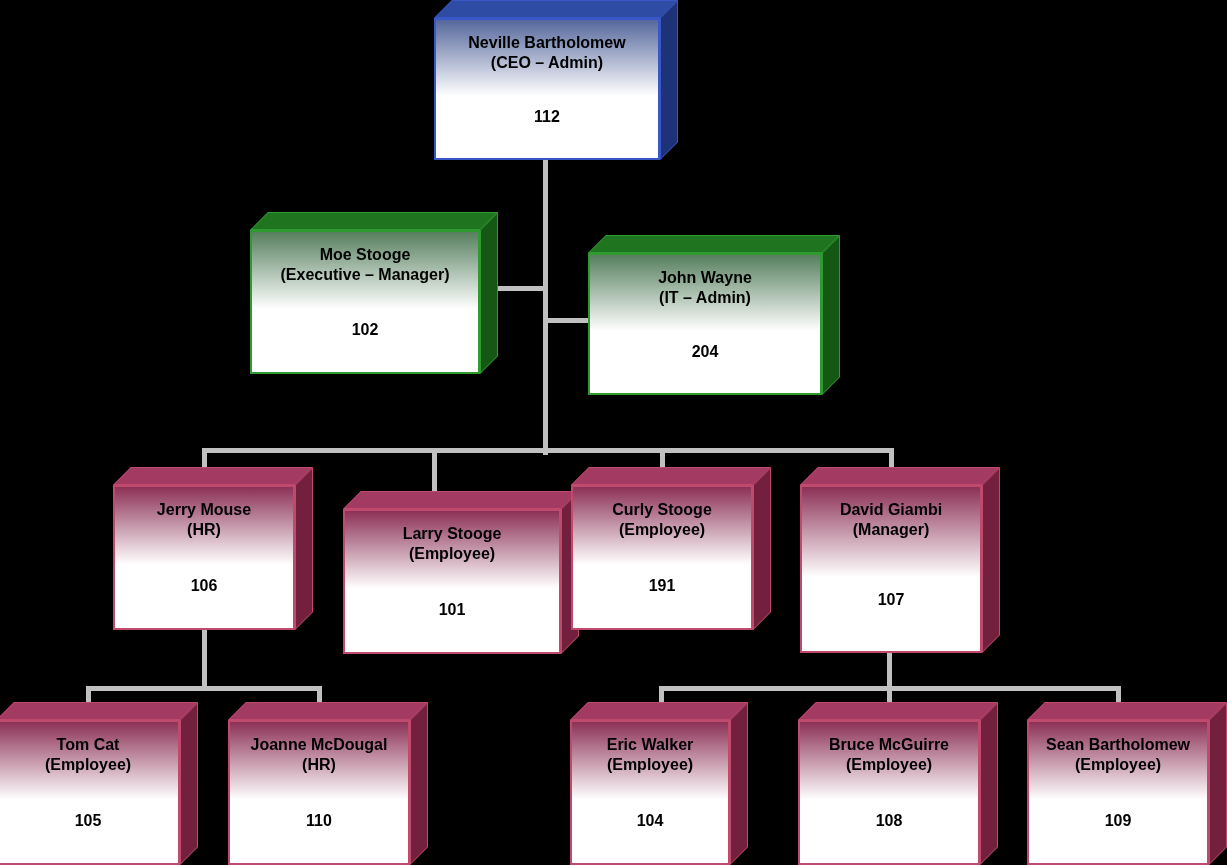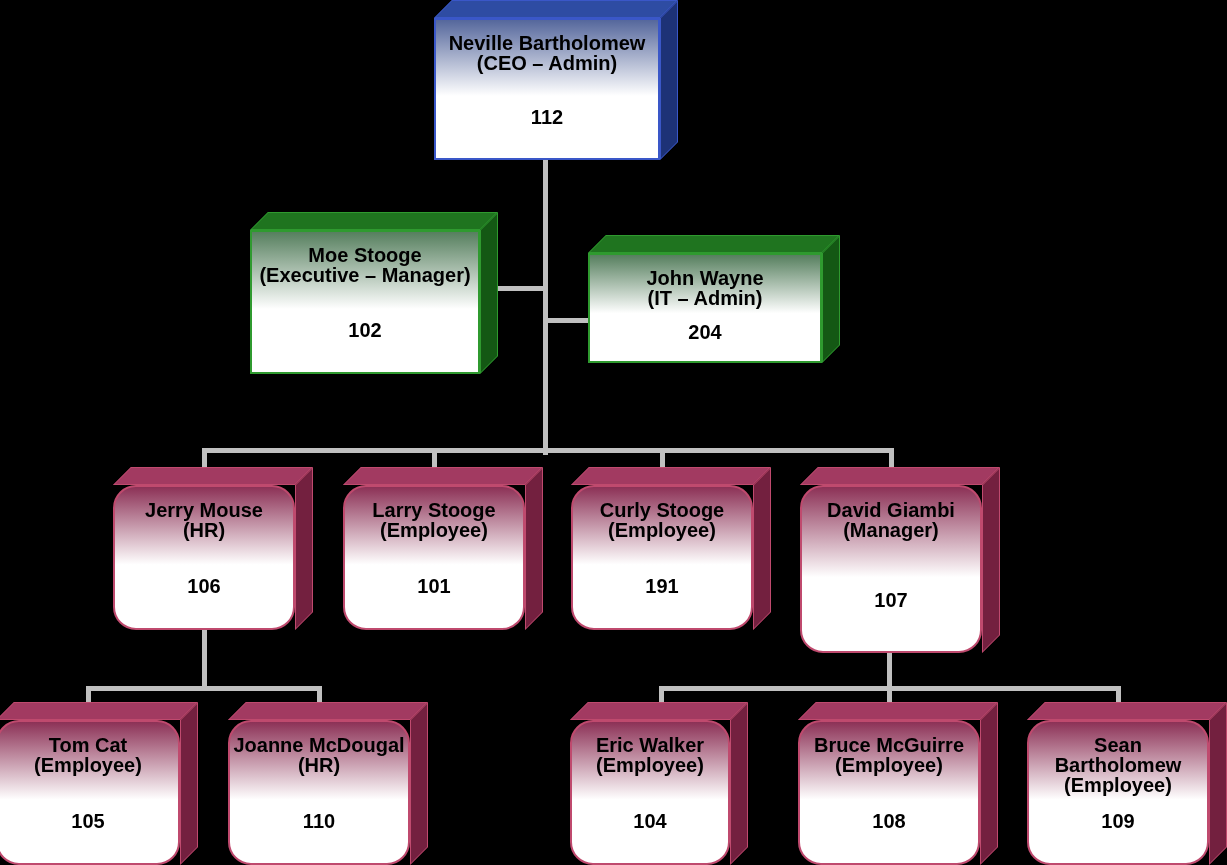--- a/index.html
+++ b/index.html
@@ -24,21 +24,21 @@
   
   .node { position: absolute; z-index: 2; cursor: default; }
 
   .front {
     position: absolute;
     inset: 0;
     border: 2px solid;
     text-align: center;
     padding-top: 13px;
     font-weight: bold;
-    font-size: 20px;
+    font-size: 16px;
     line-height: 20px;
     color: #000;
   }
   .face { position: absolute; }
   .face.top {
     left: 0; top: -18px; width: 100%; height: 18px;
     transform: skewX(-45deg);
     transform-origin: bottom left;
     border: 1px solid;
   }
@@ -56,21 +56,21 @@
   }
 
   .blue .front  { background: linear-gradient(to bottom, var(--blue-front, #55679c) 0%, #ffffff 55%); border-color: var(--blue-border, #3a57c8); }
   .blue .face.top   { background: var(--blue-top, #2e4ca3); border-color: var(--blue-border, #3a57c8); }
   .blue .face.right { background: var(--blue-right, #1d3277); border-color: var(--blue-border, #3a57c8); }
 
   .green .front { background: linear-gradient(to bottom, var(--green-front, #567f5e) 0%, #ffffff 55%); border-color: var(--green-border, #2f9a2f); }
   .green .face.top   { background: var(--green-top, #1f741f); border-color: var(--green-border, #2f9a2f); }
   .green .face.right { background: var(--green-right, #145814); border-color: var(--green-border, #2f9a2f); }
 
-  .maroon .front { background: linear-gradient(to bottom, var(--maroon-front, #8c3156) 0%, #ffffff 55%); border-color: var(--maroon-border, #bf4a6e); border-radius: 23px; }
+  .maroon .front { background: linear-gradient(to bottom, var(--maroon-front, #8c3156) 0%, #ffffff 55%); border-color: var(--maroon-border, #bf4a6e); }
   .maroon .face.top   { background: var(--maroon-top, #a23a61); border-color: var(--maroon-border, #bf4a6e); }
   .maroon .face.right { background: var(--maroon-right, #73203f); border-color: var(--maroon-border, #bf4a6e); }
 </style>
 </head>
 <body>
 
 <div class="stage">
 
   <div class="connector" style="left:543px; top:155px; width:5px;  height:300px;"></div>
   <div class="connector" style="left:470px; top:286px; width:78px; height:5px;"></div>
@@ -103,41 +103,41 @@
   <div class="node green" style="left:250px; top:230px; width:230px; height:144px;">
     <div class="face top"></div>
     <div class="face right"></div>
     <div class="front">
       <div>Moe Stooge</div>
       <div>(Executive – Manager)</div>
       <div class="id">102</div>
     </div>
   </div>
 
-  <div class="node green" style="left:588px; top:253px; width:234px; height:110px;">
+  <div class="node green" style="left:588px; top:253px; width:234px; height:142px;">
     <div class="face top"></div>
     <div class="face right"></div>
     <div class="front">
       <div>John Wayne</div>
       <div>(IT – Admin)</div>
       <div class="id">204</div>
     </div>
   </div>
 
   <div class="node maroon" style="left:113px; top:485px; width:182px; height:145px;">
     <div class="face top"></div>
     <div class="face right"></div>
     <div class="front">
       <div>Jerry Mouse</div>
       <div>(HR)</div>
       <div class="id">106</div>
     </div>
   </div>
 
-  <div class="node maroon" style="left:343px; top:485px; width:182px; height:145px;">
+  <div class="node maroon" style="left:343px; top:509px; width:218px; height:145px;">
     <div class="face top"></div>
     <div class="face right"></div>
     <div class="front">
       <div>Larry Stooge</div>
       <div>(Employee)</div>
       <div class="id">101</div>
     </div>
   </div>
 
   <div class="node maroon" style="left:571px; top:485px; width:182px; height:145px;">

